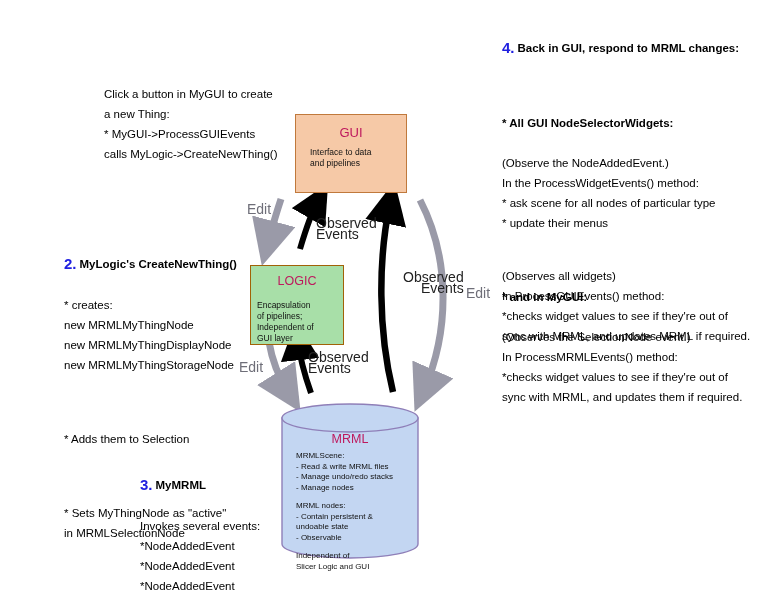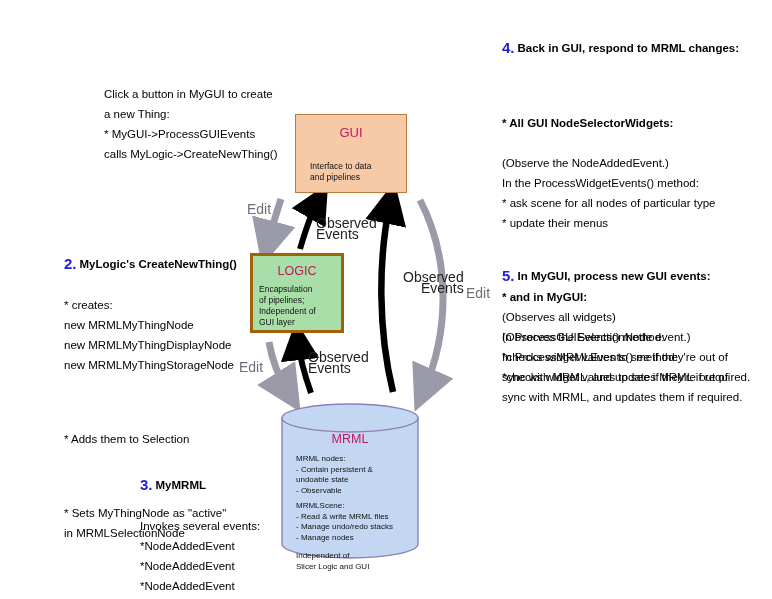--- a/index.html
+++ b/index.html
@@ -71,42 +71,42 @@
     box-sizing: border-box;
     text-align: center;
   }
   #gui-box {
     left: 295px; top: 114px;
     width: 112px; height: 79px;
     background: #f6c9a7;
     border: 1px solid #c0793c;
   }
   #logic-box {
-    left: 250px; top: 253px;
+    left: 250px; top: 265px;
     width: 94px; height: 80px;
     background: #a8dfa8;
-    border: 3px solid #a16207;
+    border: 1px solid #a16207;
   }
   .box-title {
     font-size: 13px;
     margin-top: 10px;
     color: #be185d;
   }
   #logic-box .box-title { margin-top: 8px; font-size: 12.5px; }
   .box-desc {
     font-size: 8.5px;
     line-height: 11px;
     margin-top: 8px;
     padding: 0 8px;
     text-align: left;
     color: #111;
     white-space: pre-line;
   }
-  #gui-box .box-desc { margin-top: 21px; padding-left: 14px; }
-  #logic-box .box-desc { margin-top: 6px; padding: 0 6px; }
+  #gui-box .box-desc { margin-top: 7px; padding-left: 14px; }
+  #logic-box .box-desc { margin-top: 12px; padding: 0 6px; }
 
   
   #mrml-cyl {
     position: absolute;
     left: 281px; top: 403px;
     width: 138px; height: 156px;
   }
   #mrml-text {
     position: absolute;
     left: 281px; top: 420px;
@@ -185,28 +185,28 @@
 Independent of
 GUI layer</div>
   </div>
 
   <svg id="mrml-cyl" viewBox="0 0 138 156">
     <path d="M1,15 L1,141 A68,14 0 0 0 137,141 L137,15 Z" fill="#c3d6f2" stroke="#8f7fb8" stroke-width="1.4"></path>
     <ellipse cx="69" cy="15" rx="68" ry="14" fill="#c3d6f2" stroke="#8f7fb8" stroke-width="1.4"></ellipse>
   </svg>
   <div id="mrml-text">
     <div class="box-title">MRML</div>
+    <div class="cyl-desc">MRMLScene:
+  - Read &amp; write MRML files
+  - Manage undo/redo stacks
+  - Manage nodes</div>
     <div class="cyl-desc second">MRML nodes:
   - Contain persistent &amp;
     undoable state
   - Observable</div>
-    <div class="cyl-desc">MRMLScene:
-  - Read &amp; write MRML files
-  - Manage undo/redo stacks
-  - Manage nodes</div>
     <div class="cyl-desc third">Independent of
 Slicer Logic and GUI</div>
   </div>
 
   <div class="edge-label gray" id="lbl-edit-top">Edit</div>
   <div class="edge-label dark" id="lbl-obs-top">Observed
 Events</div>
   <div class="edge-label gray" id="lbl-edit-bottom">Edit</div>
   <div class="edge-label dark" id="lbl-obs-bottom">Observed
 Events</div>
@@ -260,22 +260,19 @@
 * update their menus</div>
     <div class="gap"></div>
     <div class="note-sub">* and in MyGUI:</div>
     <div class="note-body">(Observes the SelectionNode event.)
 In ProcessMRMLEvents() method:
 *checks widget values to see if they're out of
 sync with MRML, and updates them if required.</div>
   </div>
 
   <div class="note" id="step5">
-    <div class="note-head">
-      <span class="note-num">5.</span><span>In MyGUI, process new GUI events:</span>
-    </div>
     <div class="note-body">(Observes all widgets)
 In ProcessGUIEvents() method:
 *checks widget values to see if they're out of
 sync with MRML, and updates MRML if required.</div>
   </div>
 
 </div>
 
 </body></html>

